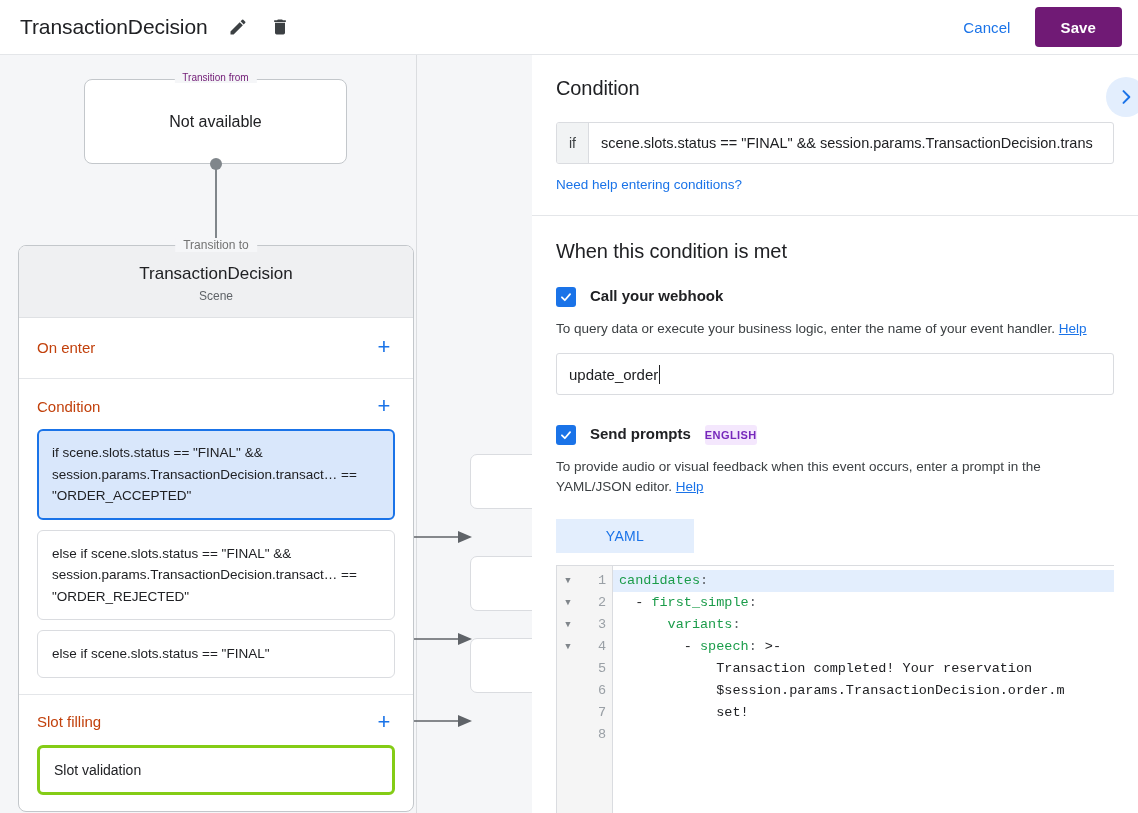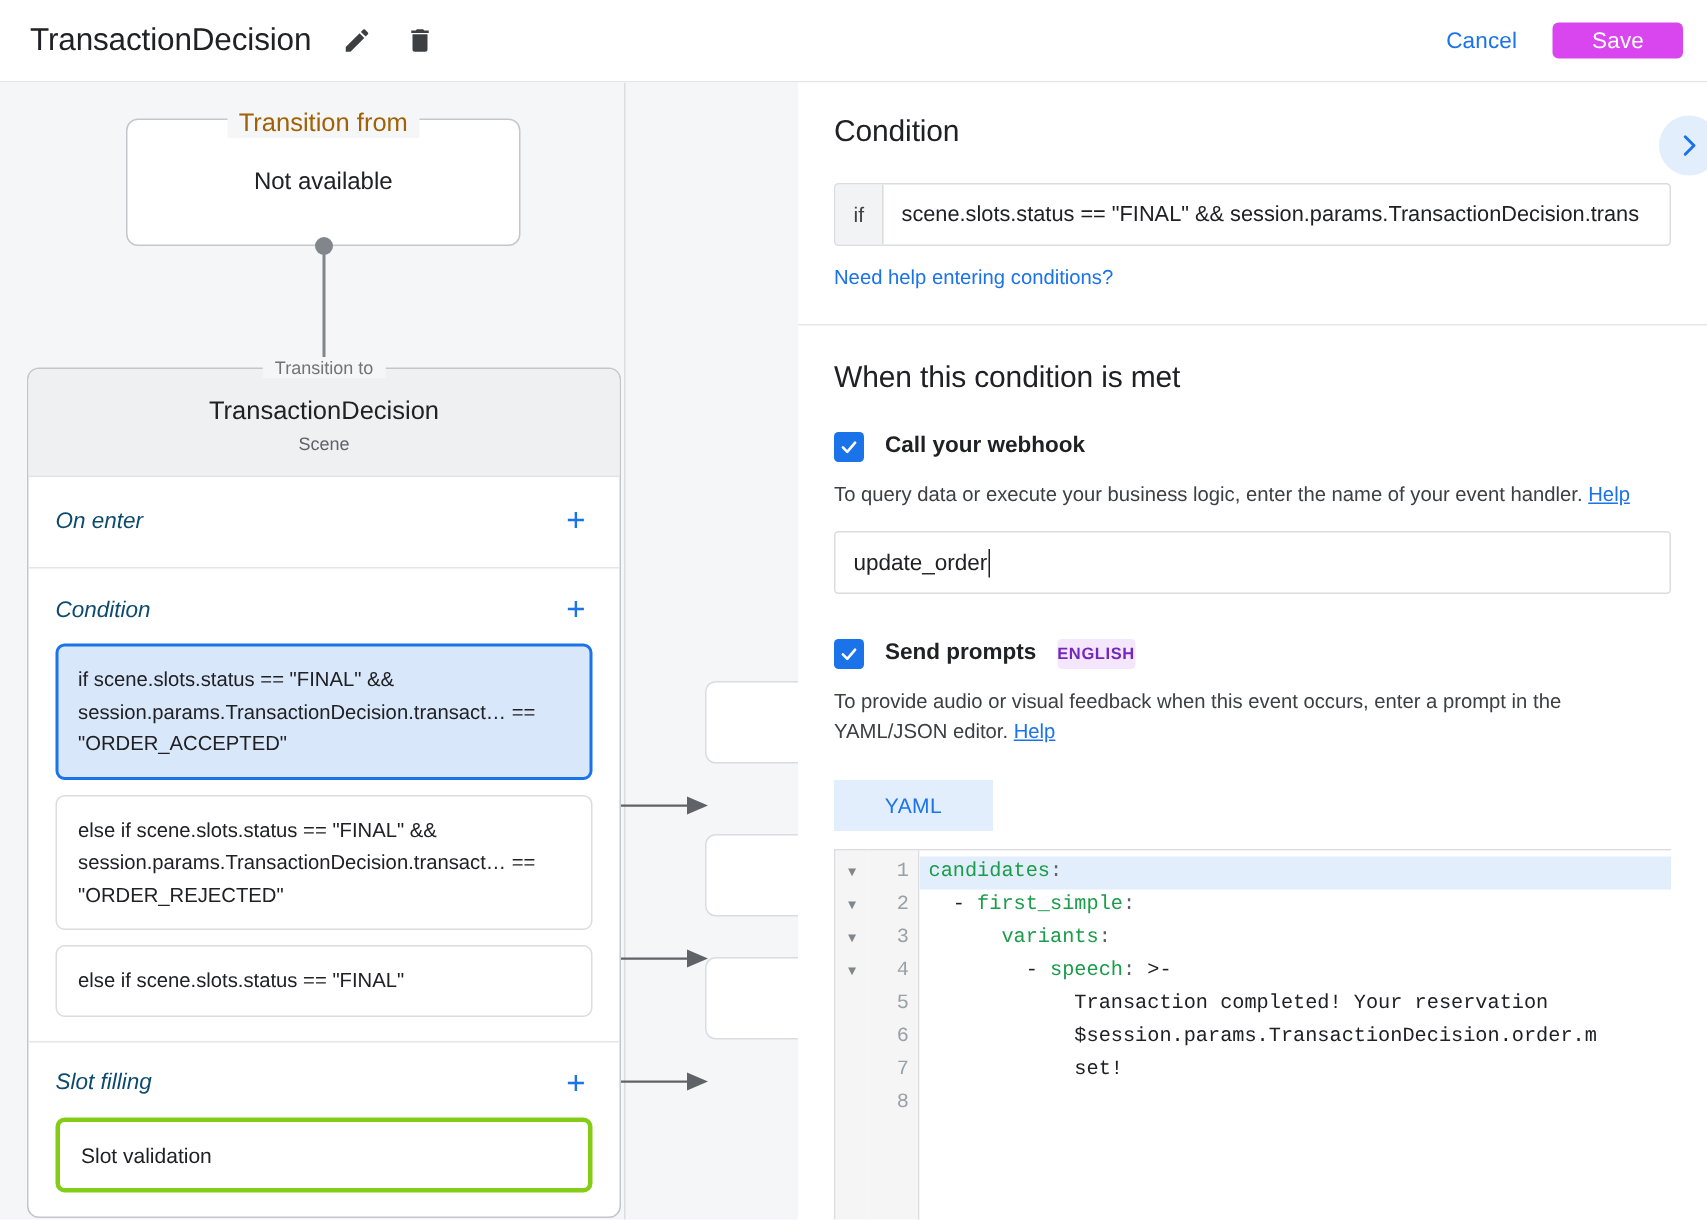--- a/index.html
+++ b/index.html
@@ -43,29 +43,30 @@
     color: #1a73e8;
     font-size: 15px;
     padding: 8px 14px;
     background: none; border: none;
     cursor: pointer;
     font-family: inherit;
     letter-spacing: .1px;
   }
   #save-btn {
     margin-left: 10px;
-    background: #d946ef;
+    background: #701a75;
     color: #ffffff;
     font-size: 15px;
     border: none; border-radius: 4px;
     padding: 0 26px;
-    height: 24px;
+    height: 40px;
     cursor: pointer;
     font-family: inherit;
     letter-spacing: .1px;
+    font-weight: bold;
   }
 
   
   #canvas {
     position: absolute;
     left: 0; top: 55px;
     width: 532px; height: 758px;
     background: #f5f6f8;
     overflow: hidden;
   }
@@ -81,22 +82,22 @@
     border-radius: 8px;
     background: #ffffff;
   }
   .fieldset-legend {
     position: absolute;
     top: -8px;
     left: 50%;
     transform: translateX(-50%);
     background: #f5f6f8;
     padding: 0 8px;
-    font-size: 17px;
-    color: #a16207;
+    font-size: 10px;
+    color: #701a75;
     white-space: nowrap;
   }
 
   
   #transition-from {
     left: 84px; top: 24px;
     width: 263px; height: 85px;
   }
   #transition-from .body {
     display: flex; align-items: center; justify-content: center;
@@ -137,21 +138,21 @@
 
   .section {
     border-bottom: 1px solid #e4e6e9;
     padding: 14px 18px 16px;
   }
   .section:last-child { border-bottom: none; }
   .section-head {
     display: flex; align-items: center; justify-content: space-between;
     height: 26px;
   }
-  .section-title { font-size: 15px; color: #0c4a6e; font-style: italic; }
+  .section-title { font-size: 15px; color: #c2410c; }
   .plus-btn {
     color: #1a73e8;
     font-size: 22px;
     line-height: 1;
     width: 22px; height: 22px;
     display: flex; align-items: center; justify-content: center;
     cursor: pointer;
     font-weight: 300;
   }
   .section.no-items .section-head { height: 26px; }
@@ -319,21 +320,21 @@
   }
   #send-prompts-row { margin-top: 30px; }
 
   
   #editor-tabs {
     margin-top: 22px;
     display: flex;
     height: 34px;
   }
   .tab {
-    width: 106px;
+    width: 138px;
     display: flex; align-items: center; justify-content: center;
     font-size: 14px;
     cursor: pointer;
     letter-spacing: .3px;
   }
   .tab.active { background: #e3eefd; color: #1a73e8; }
   .tab.inactive { color: #5f6368; }
 
   
   #code-editor {

